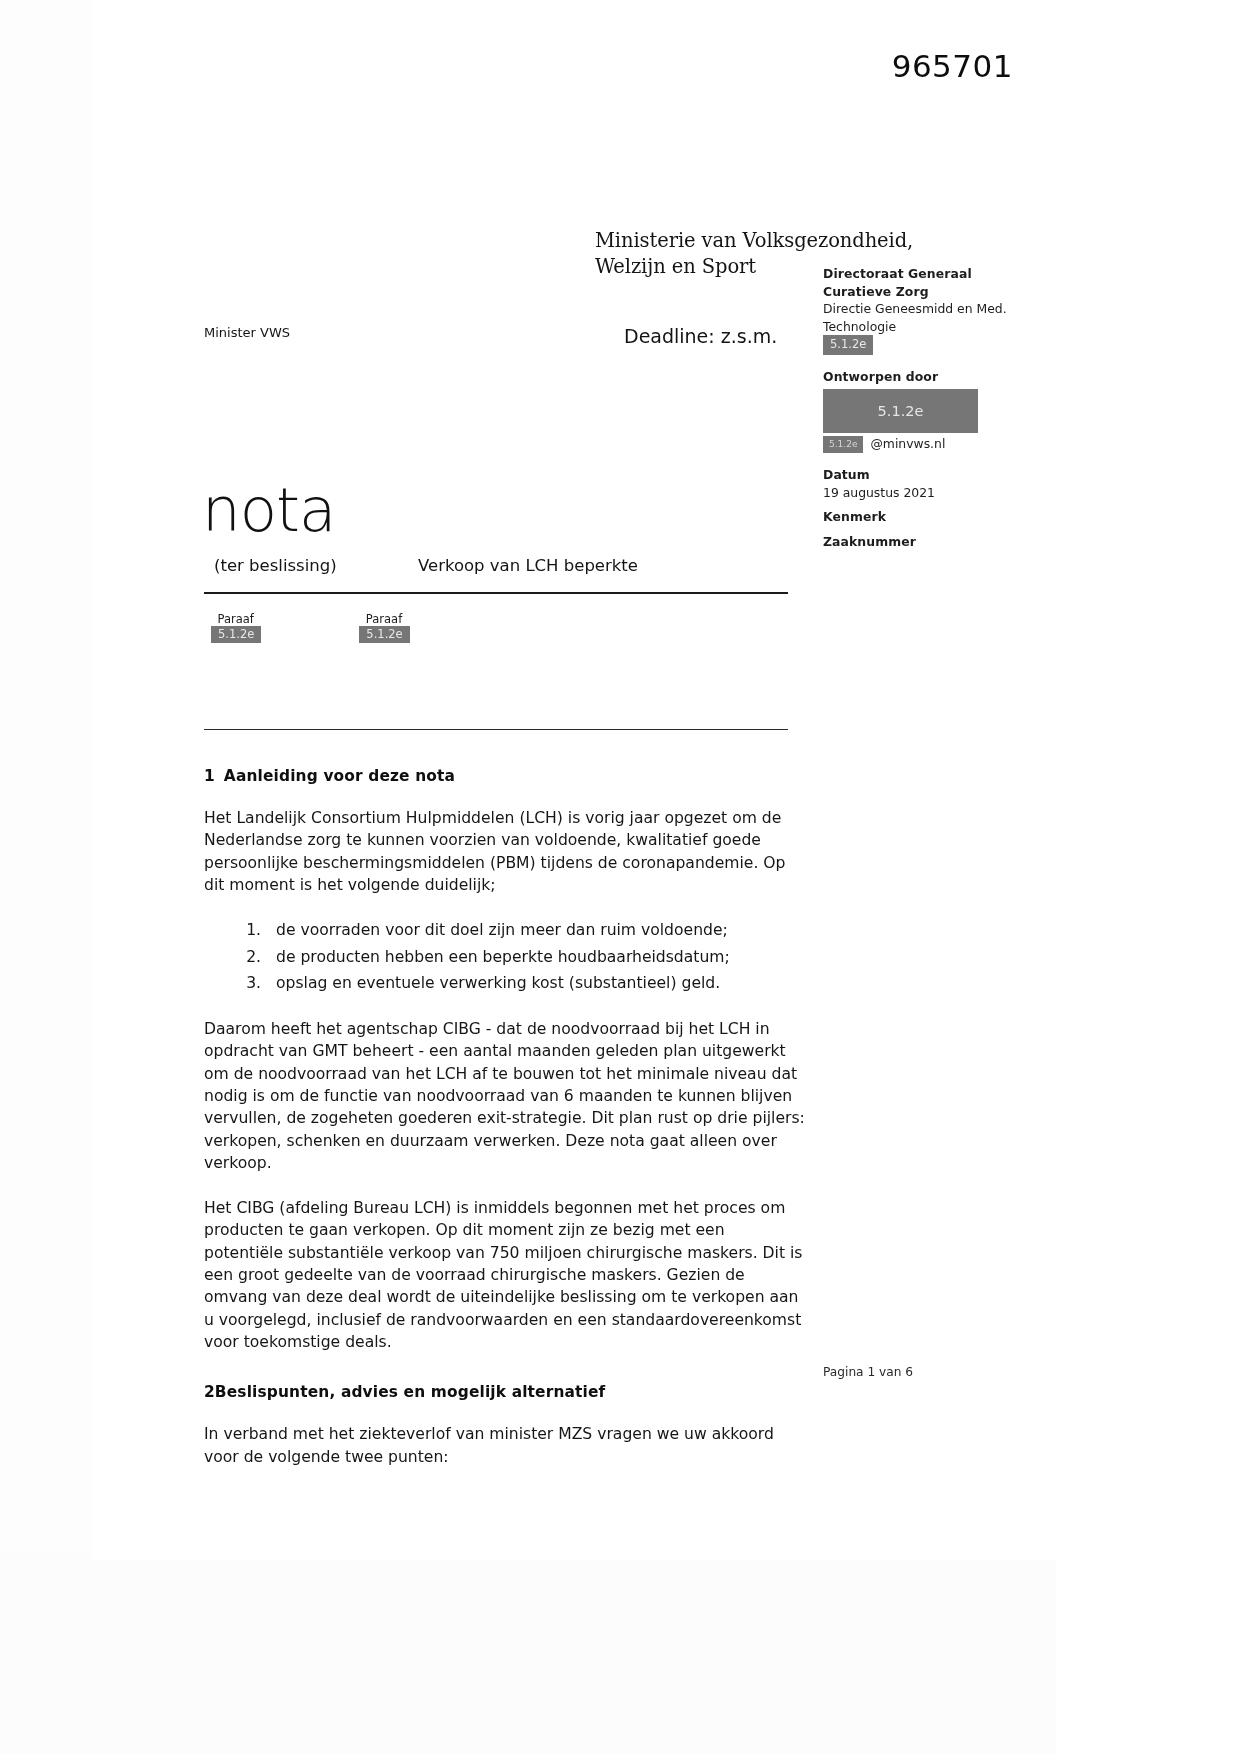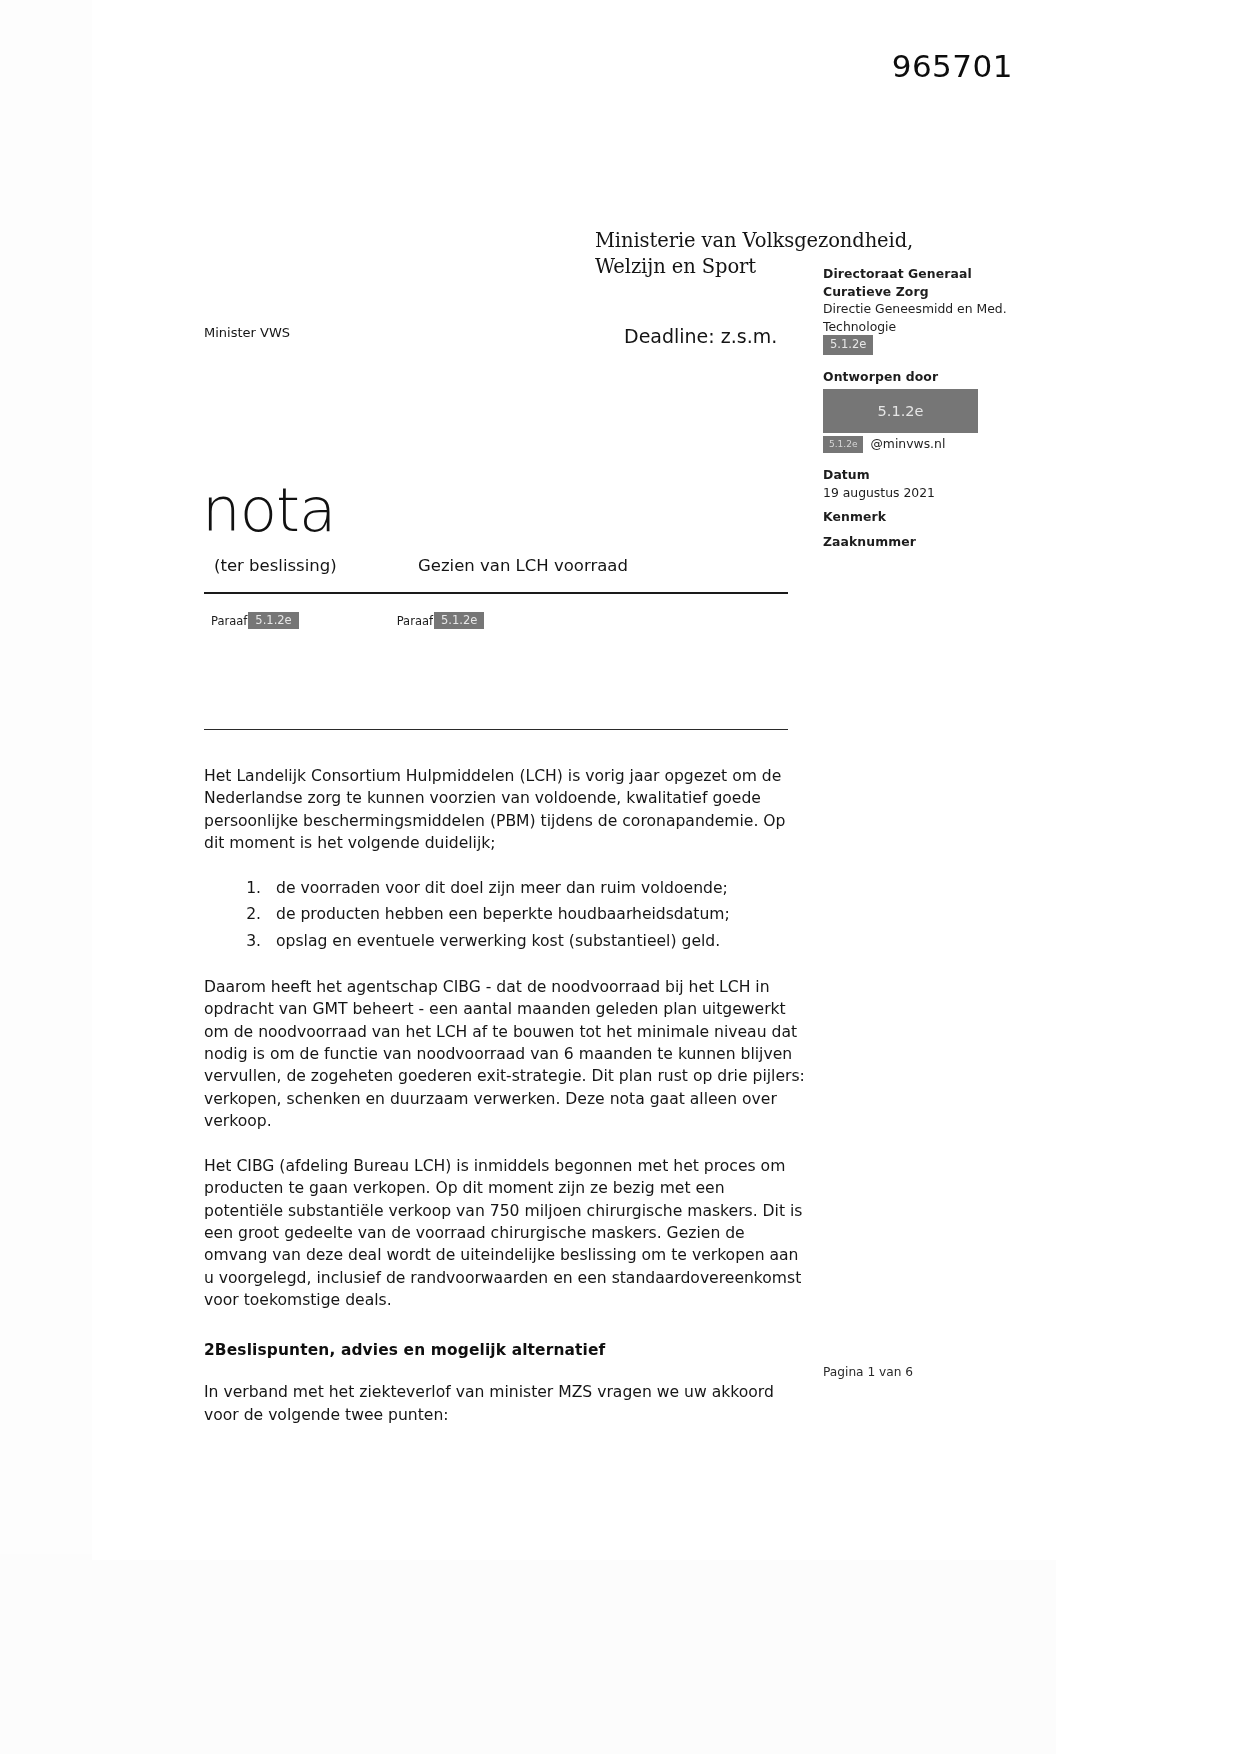--- a/index.html
+++ b/index.html
@@ -182,20 +182,21 @@
   .paraaf-row {
     position: absolute;
     left: 211px;
     top: 612px;
     display: flex;
     align-items: center;
   }
   .paraaf-group {
     display: flex;
     align-items: center;
+    flex-direction: column;
   }
   .paraaf-label {
     font-size: 11.5px;
     color: #1d1d1d;
     margin-right: 1px;
   }
   .paraaf-spacer { width: 98px; }
 
   
   .body {
@@ -292,39 +293,42 @@
     <div class="meta-plain"></div>
 
     <div class="meta-gap-sm"></div>
 
     <div class="meta-strong">Zaaknummer</div>
     <div class="meta-plain"></div>
   </div>
 
   <div class="nota-title">nota</div>
   <div class="nota-sub-left">(ter beslissing)</div>
-  <div class="nota-sub-right">Gezien van LCH voorraad</div>
+  <div class="nota-sub-right">Verkoop van LCH beperkte</div>
 
   <div class="rule-title"></div>
 
   <div class="paraaf-row">
     <div class="paraaf-group">
       <span class="paraaf-label">Paraaf</span>
       <span class="redact redact-sm">5.1.2e</span>
     </div>
     <div class="paraaf-spacer"></div>
     <div class="paraaf-group">
       <span class="paraaf-label">Paraaf</span>
       <span class="redact redact-sm">5.1.2e</span>
     </div>
   </div>
 
   <div class="rule-body"></div>
 
   <div class="body">
+    <div class="h-sec">
+      <span class="num">1</span><span>Aanleiding voor deze nota</span>
+    </div>
 
     <p class="para">Het Landelijk Consortium Hulpmiddelen (LCH) is vorig jaar opgezet om de Nederlandse zorg te kunnen voorzien van voldoende, kwalitatief goede persoonlijke beschermingsmiddelen (PBM) tijdens de coronapandemie. Op dit moment is het volgende duidelijk;</p>
 
     <ol class="numlist">
       <li>de voorraden voor dit doel zijn meer dan ruim voldoende;</li>
       <li>de producten hebben een beperkte houdbaarheidsdatum;</li>
       <li>opslag en eventuele verwerking kost (substantieel) geld.</li>
     </ol>
 
     <p class="para">Daarom heeft het agentschap CIBG - dat de noodvoorraad bij het LCH in opdracht van GMT beheert - een aantal maanden geleden plan uitgewerkt om de noodvoorraad van het LCH af te bouwen tot het minimale niveau dat nodig is om de functie van noodvoorraad van 6 maanden te kunnen blijven vervullen, de zogeheten goederen exit-strategie. Dit plan rust op drie pijlers: verkopen, schenken en duurzaam verwerken. Deze nota gaat alleen over verkoop.</p>

